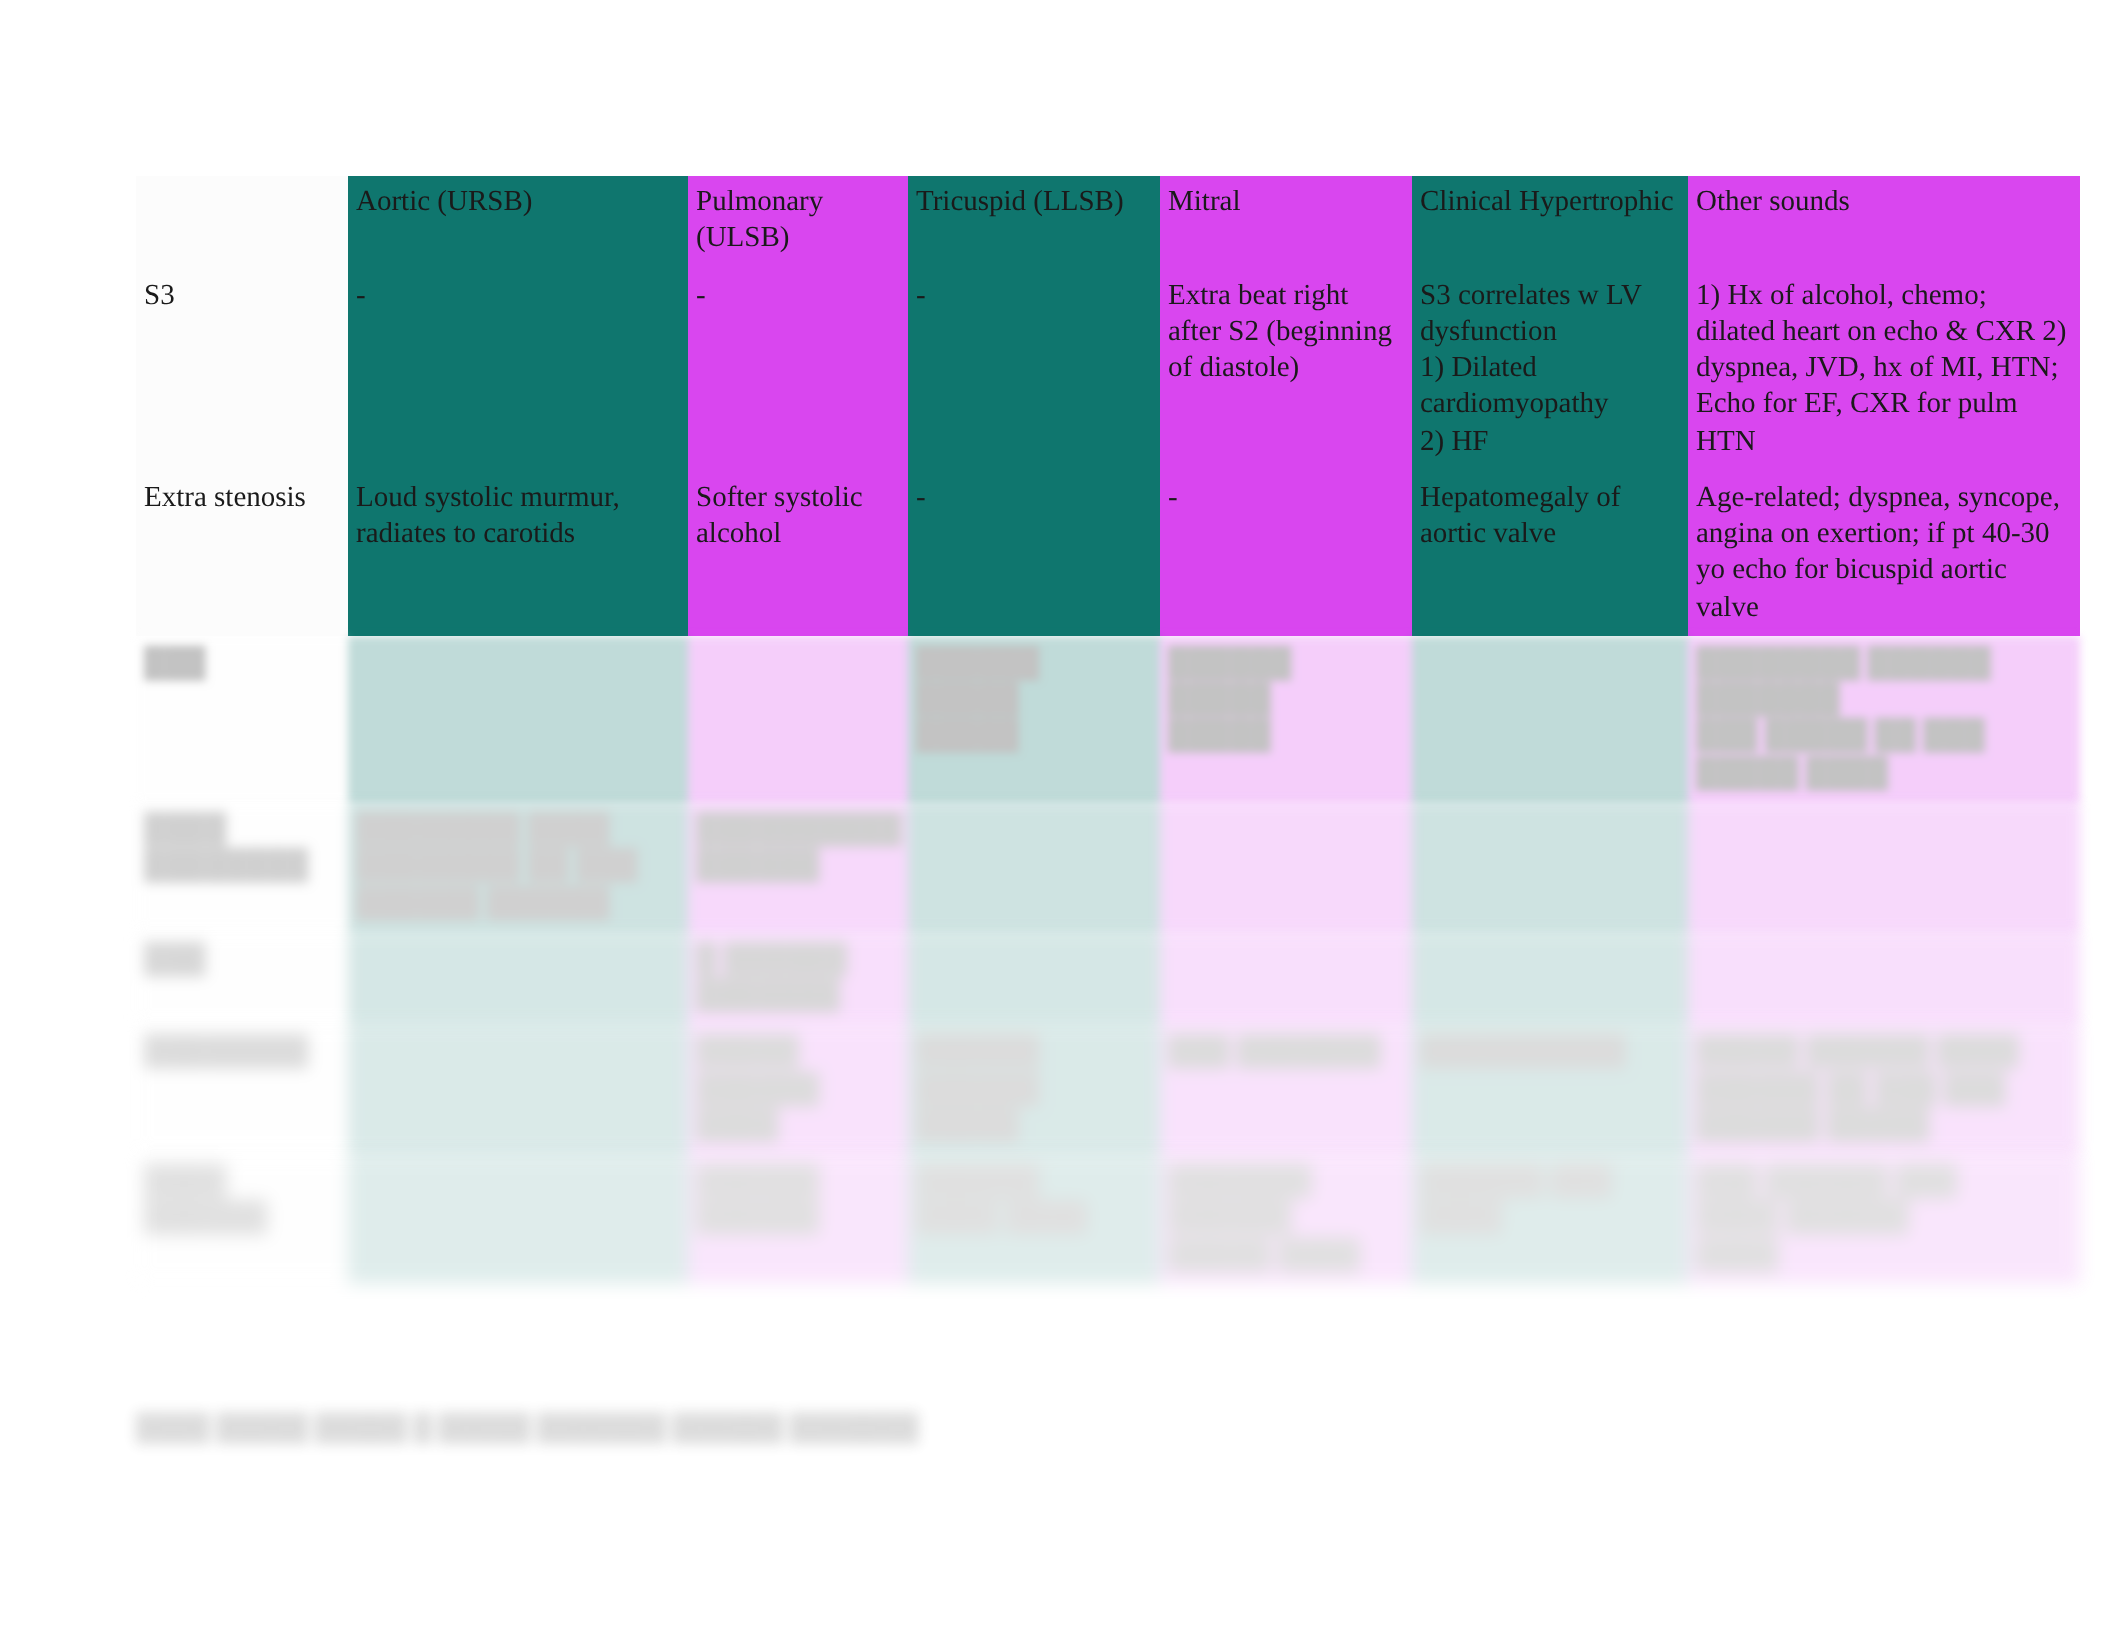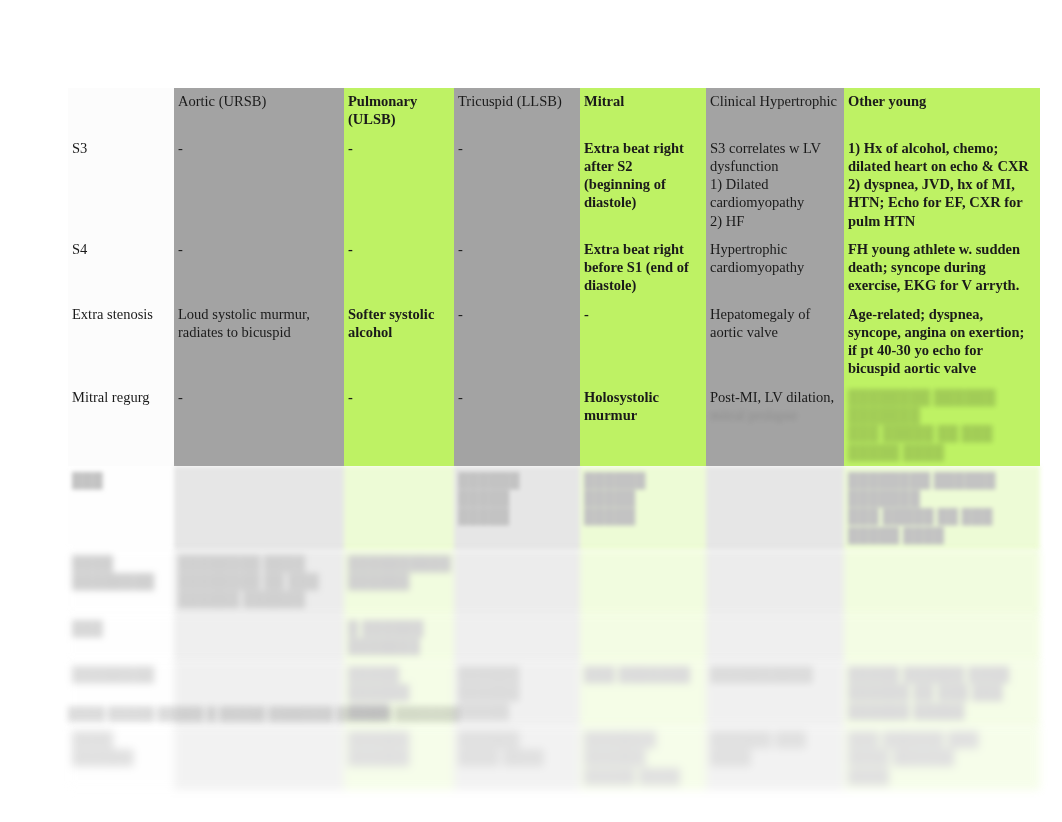--- a/index.html
+++ b/index.html
@@ -38,26 +38,25 @@
     padding: 4px 6px 5px 4px;
     text-align: left;
     font-weight: normal;
     border: 0;
     background: #fcfcfc;
   }
 
   
   .doc-table td.tint,
   .doc-table th.tint {
-    background: #a3a3a3;
+    background: #0f766e;
   }
   .doc-table td.tint2,
   .doc-table th.tint2 {
-    background: #bef264;
-    font-weight: bold;
+    background: #d946ef;
   }
 
   
   .c0 { width: 96px; }
   .c1 { width: 160px; }
   .c2 { width: 100px; }
   .c3 { width: 116px; font-family: Liberation Serif, serif; }
   .c4 { width: 116px; }
   .c5 { width: 128px; }
   .c6 { width: 186px; }
@@ -103,70 +102,47 @@
       <tr>
         <th class="c0"></th>
         <th class="c1 tint">Aortic (URSB)</th>
         <th class="c2 tint2">
           <span>Pulmonary</span><br>
           <span>(ULSB)</span>
         </th>
         <th class="c3 tint">Tricuspid (LLSB)</th>
         <th class="c4 tint2">Mitral</th>
         <th class="c5 tint">Clinical Hypertrophic</th>
-        <th class="c6 tint2">Other young</th>
+        <th class="c6 tint2">Other sounds</th>
       </tr>
     </thead>
     <tbody>
 
       <tr class="row-body">
         <td class="c0">S3</td>
         <td class="c1 tint">-</td>
         <td class="c2 tint2">-</td>
         <td class="c3 tint">-</td>
         <td class="c4 tint2">Extra beat right after S2 (beginning of diastole)</td>
         <td class="c5 tint">S3 correlates w LV dysfunction<br>1) Dilated cardiomyopathy<br>2) HF</td>
         <td class="c6 tint2">1) Hx of alcohol, chemo; dilated heart on echo &amp; CXR 2) dyspnea, JVD, hx of MI, HTN; Echo for EF, CXR for pulm HTN</td>
       </tr>
 
-      <tr class="row-body">
-        <td class="c0">S4</td>
-        <td class="c1 tint">-</td>
-        <td class="c2 tint2">-</td>
-        <td class="c3 tint">-</td>
-        <td class="c4 tint2">Extra beat right before S1 (end of diastole)</td>
-        <td class="c5 tint">Hypertrophic cardiomyopathy</td>
-        <td class="c6 tint2">FH young athlete w. sudden death; syncope during exercise, EKG for V arryth.</td>
-      </tr>
 
 
       <tr class="row-body">
         <td class="c0">Extra stenosis</td>
-        <td class="c1 tint">Loud systolic murmur, radiates to bicuspid</td>
+        <td class="c1 tint">Loud systolic murmur, radiates to carotids</td>
         <td class="c2 tint2">Softer systolic alcohol</td>
         <td class="c3 tint">-</td>
         <td class="c4 tint2">-</td>
         <td class="c5 tint">Hepatomegaly of aortic valve</td>
         <td class="c6 tint2">Age-related; dyspnea, syncope, angina on exertion; if pt 40-30 yo echo for bicuspid aortic valve</td>
       </tr>
 
-      <tr class="row-body">
-        <td class="c0">Mitral regurg</td>
-        <td class="c1 tint">-</td>
-        <td class="c2 tint2">-</td>
-        <td class="c3 tint">-</td>
-        <td class="c4 tint2">Holosystolic murmur</td>
-        <td class="c5 tint">
-          <span>Post-MI, LV dilation,</span>
-          <span class="line-fade">mitral prolapse</span>
-        </td>
-        <td class="c6 tint2">
-          <span class="line-fade">████████ ██████<br>███████<br>███ █████ ██ ███<br>█████ ████</span>
-        </td>
-      </tr>
 
       <tr class="row-body fade-1">
         <td class="c0">███</td>
         <td class="c1 tint"></td>
         <td class="c2 tint2"></td>
         <td class="c3 tint">██████ █████<br>█████</td>
         <td class="c4 tint2">██████ █████<br>█████</td>
         <td class="c5 tint"></td>
         <td class="c6 tint2">████████ ██████<br>███████<br>███ █████ ██ ███<br>█████ ████</td>
       </tr>

